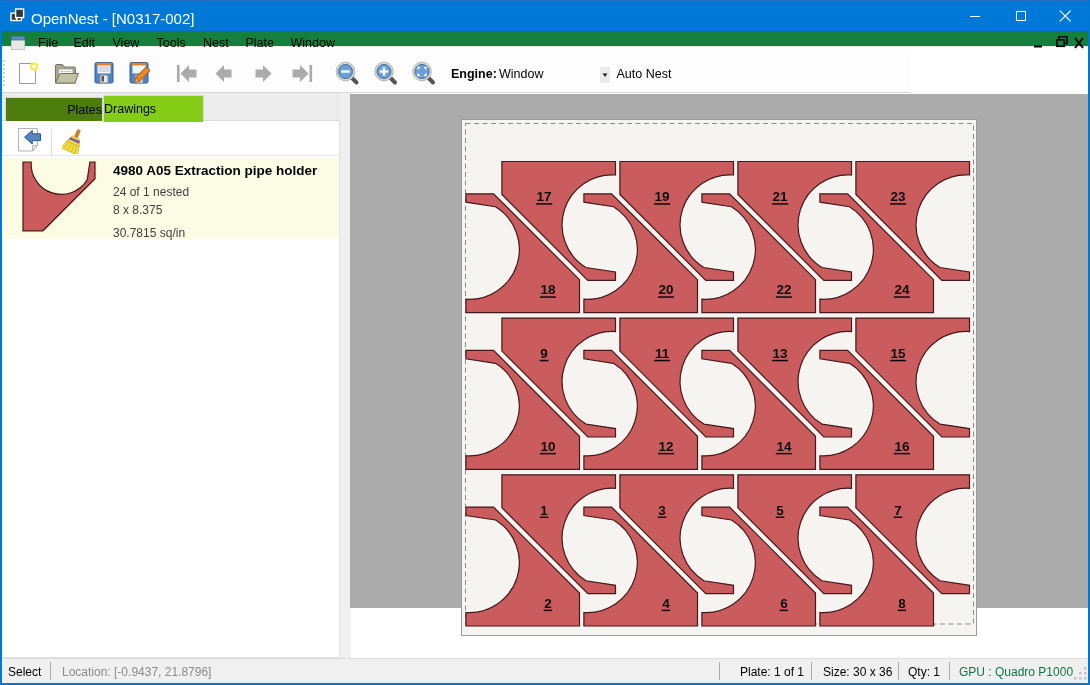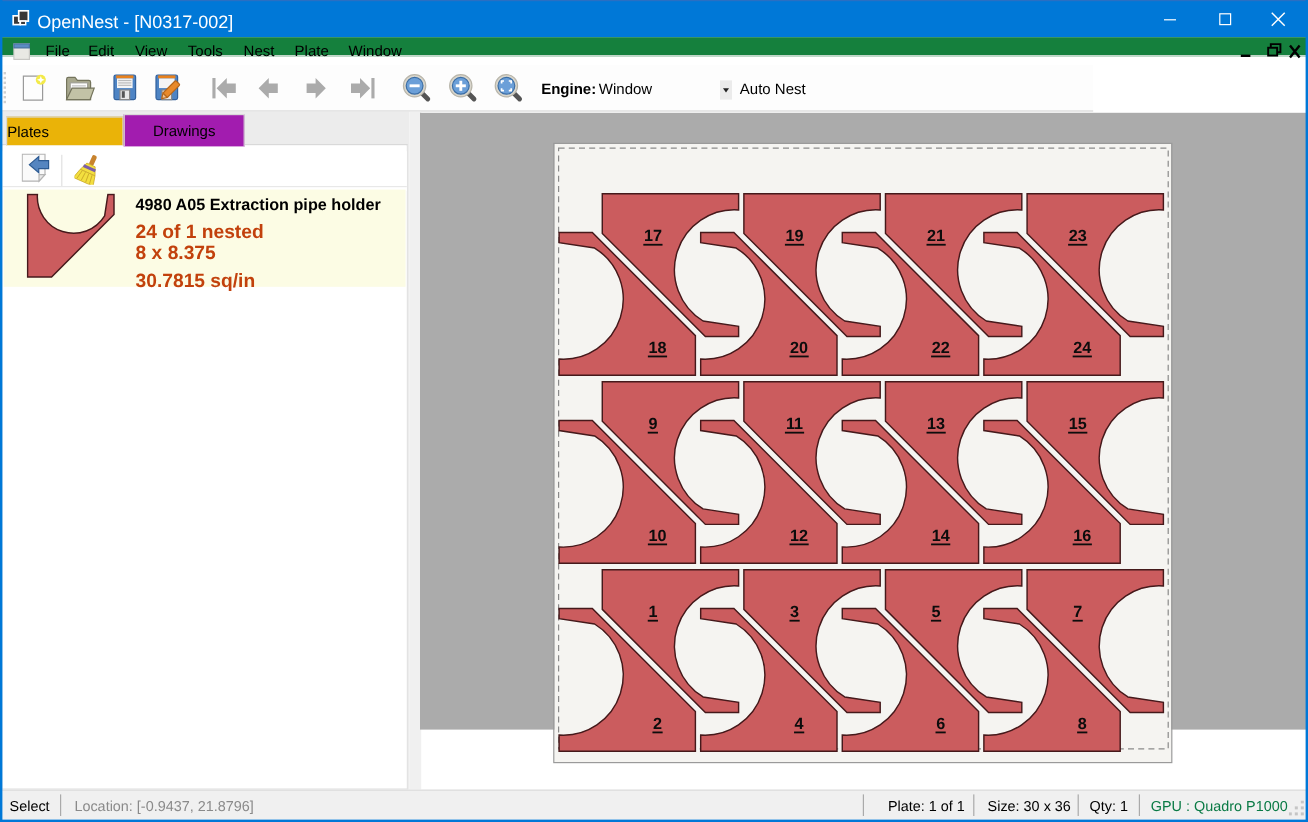--- a/index.html
+++ b/index.html
@@ -9,28 +9,28 @@
 #titlebar .ttl { position:absolute; left:31px; top:8.5px; color:#fff; font-size:15px; }
 #tb-min,#tb-max,#tb-close { position:absolute; top:0; width:46px; height:29px; }
 #tb-min { left:952px; } #tb-max { left:998px; } #tb-close { left:1044px; }
 #menubar { position:absolute; left:0; top:31px; width:1090px; height:16px; background:#15803d; border-bottom:1px solid #ececec; }
 .menu { position:absolute; top:5px; font-size:12.5px; color:#000; }
 #toolbar { position:absolute; left:0; top:54px; width:911px; height:39px; background:#fdfdfd; border-bottom:1px solid #d7d7d7; }
 .tsep { position:absolute; top:58px; height:32px; width:1px; background:#e2e2e2; }
 #leftpanel { position:absolute; left:0; top:93px; width:341px; height:565px; background:#ececec; }
 #panelbody { position:absolute; left:1px; top:27px; width:339px; height:538px; background:#fff; border:1px solid #e3e3e3; border-top:1px solid #d9d9d9; }
 .tab { position:absolute; font-size:12.5px; }
-#tab1 { left:5px; top:4px; width:98px; height:24px; background:#eab308; border:1px solid #d9d9d9; border-bottom:none; text-align:left; padding-top:5px; }
-#tab2 { left:103px; top:2px; width:101px; height:27px; background:#a21caf; border:1px solid #d9d9d9; border-bottom:none; text-align:center; padding-top:6px; }
+#tab1 { left:5px; top:4px; width:98px; height:24px; background:#4d7c0f; border:1px solid #d9d9d9; border-bottom:none; text-align:right; padding-top:5px; }
+#tab2 { left:103px; top:2px; width:101px; height:27px; background:#84cc16; border:1px solid #d9d9d9; border-bottom:none; text-align:left; padding-top:6px; }
 #ptools { position:absolute; left:0px; top:5px; width:337px; height:33px; background:#fff; }
 #ptools .sep { position:absolute; left:49px; top:3px; width:1px; height:26px; background:#e0e0e0; }
 #pdivider { position:absolute; left:0; top:33.5px; width:337px; height:1px; background:#e8e8e8; }
 #item { position:absolute; left:1px; top:37px; width:335px; height:81px; background:#fcfce4; }
 #item .t1 { position:absolute; left:110px; top:5px; font-size:13.5px; font-weight:bold; color:#000;text-align:center; }
-#item .t2 { position:absolute; left:110px; color:#c2410c; font-size:16px;font-weight:bold; }
+#item .t2 { position:absolute; left:110px; color:#404040; font-size:12px; }
 #splitter { position:absolute; left:341px; top:93px; width:10px; height:565px; background:#f0f0f0; }
 #canvas { position:absolute; left:349.5px; top:94px; width:739px; height:514px; background:#ababab; }
 #doc { position:absolute; left:112.0px; top:25.5px; width:514px; height:515px; background:#f5f4f1; outline:1px solid #9a9a9a; }
 #statusbar { position:absolute; left:0; top:658px; width:1090px; height:25px; background:#f0f0f0; border-top:1px solid #dcdcdc; font-size:12px;padding-left:32px; }
 #statusbar .cell { position:absolute; top:6px; }
 .ssep { position:absolute; top:3px; width:1px; height:18px; background:#aaa; }
 #winborder { position:absolute; left:0; top:0; width:1090px; height:685px; border-left:2px solid #0078d7; border-right:2px solid #0078d7; border-bottom:2px solid #0078d7; pointer-events:none; }
 </style></head>
 <body>
 <div id="titlebar">

